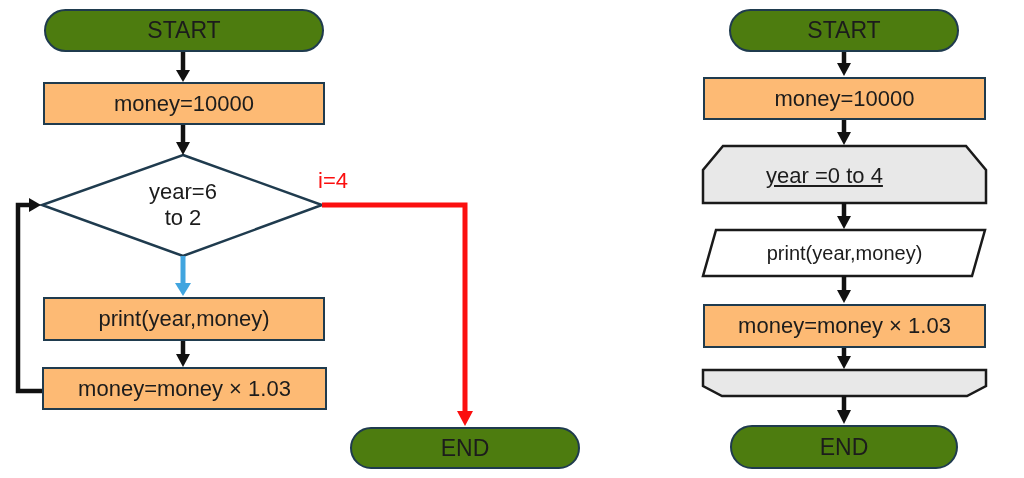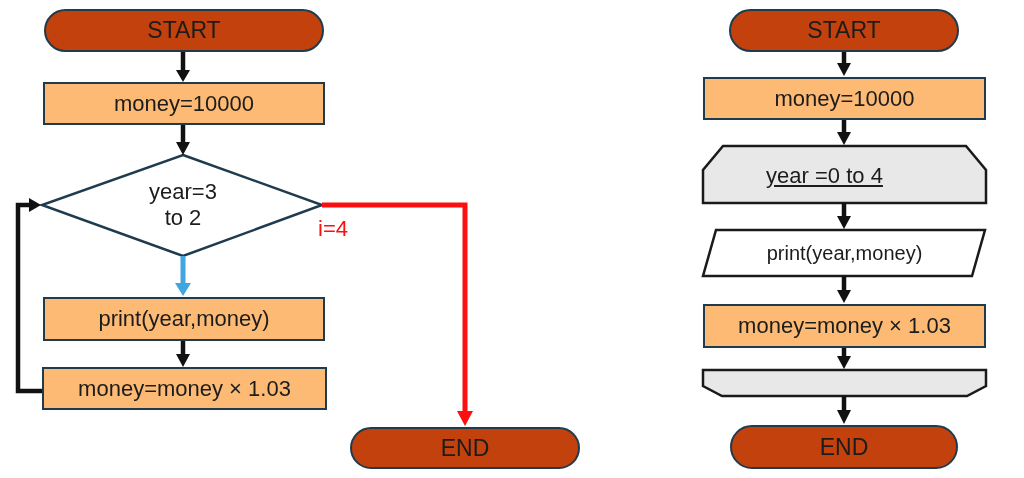--- a/index.html
+++ b/index.html
@@ -61,21 +61,21 @@
     position: absolute;
     display: flex;
     align-items: center;
     justify-content: center;
     box-sizing: border-box;
     color: var(--text, #1c1c1c);
     font-size: 22px;
     white-space: nowrap;
   }
   .stadium {
-    background: #c2410c;
+    background: #4d7c0f;
     border: 2.5px solid var(--shape-border-navy, #1f3b4e);
     border-radius: 22px;
     font-size: 23px;
   }
   .rect {
     background: #fdba74;
     border: 2.5px solid var(--shape-border-navy, #1f3b4e);
   }
   .label-only { background: transparent; }
   .decision-text { text-align: center; line-height: 26px; }
@@ -144,28 +144,28 @@
   <div class="node stadium" style="left:44px; top:9px; width:280px; height:43px;">
     <span>START</span>
   </div>
 
   <div class="node rect" style="left:43px; top:82px; width:282px; height:43px;">
     <span>money=10000</span>
   </div>
 
   <div class="node label-only decision-text" style="left:113px; top:177px; width:140px; height:56px;">
     <div>
-      <span>year=3</span>
+      <span>year=6</span>
       <span>to 2</span>
     </div>
   </div>
 
   <div class="edge-label yes" style="left:193px; top:259px;margin-top:36px;">yes</div>
 
-  <div class="edge-label exit" style="left:318px; top:168px;margin-top:48px;">i=4</div>
+  <div class="edge-label exit" style="left:318px; top:168px;">i=4</div>
 
   <div class="node rect" style="left:43px; top:297px; width:282px; height:44px;">
     <span>print(year,money)</span>
   </div>
 
   <div class="node rect" style="left:42px; top:367px; width:285px; height:43px;">
     <span>money=money × 1.03</span>
   </div>
 
   <div class="node stadium" style="left:350px; top:427px; width:230px; height:42px;">

